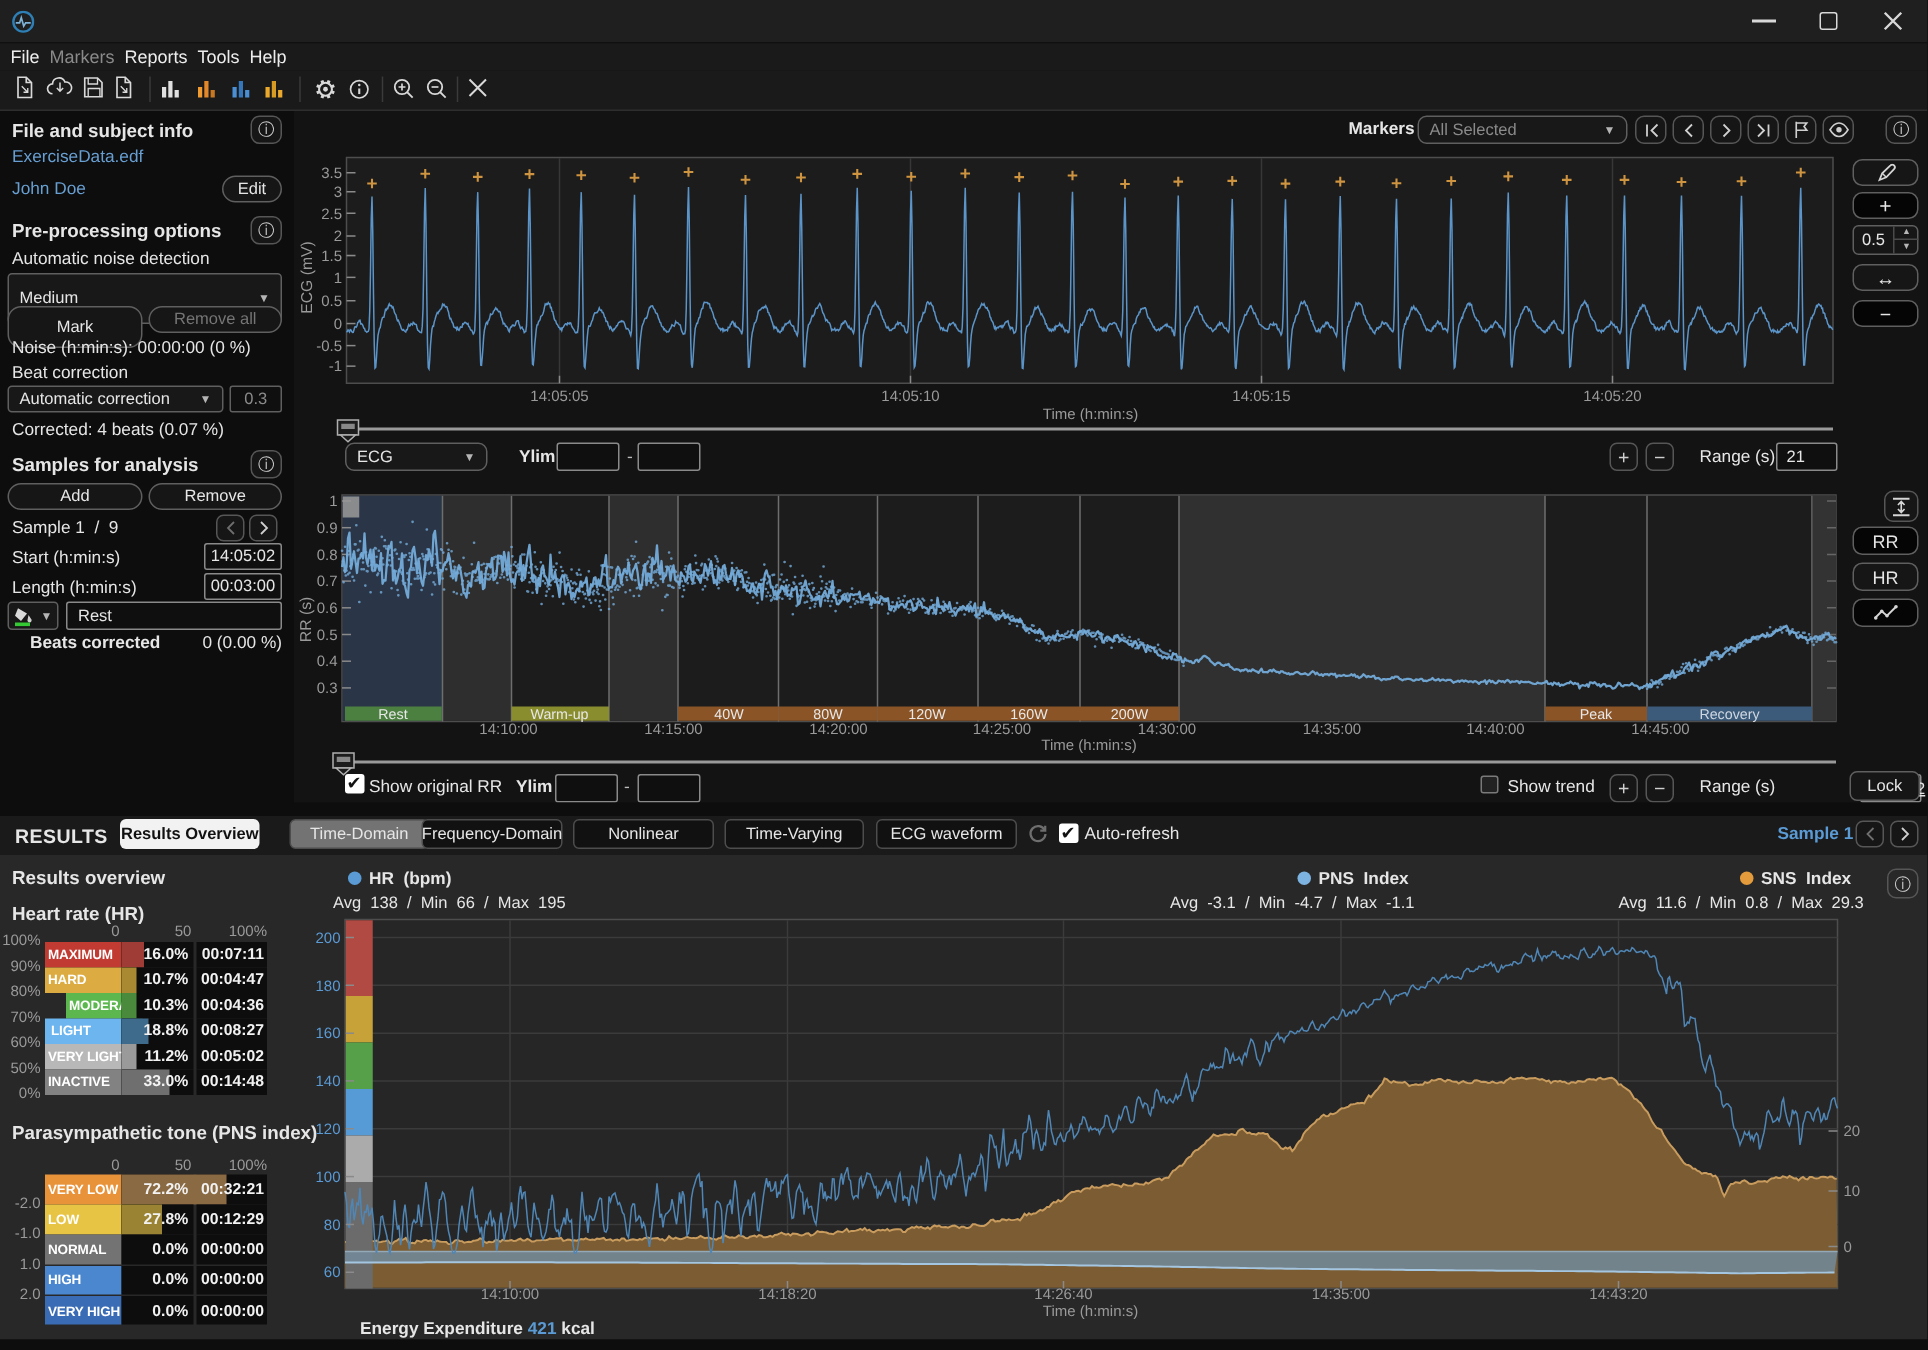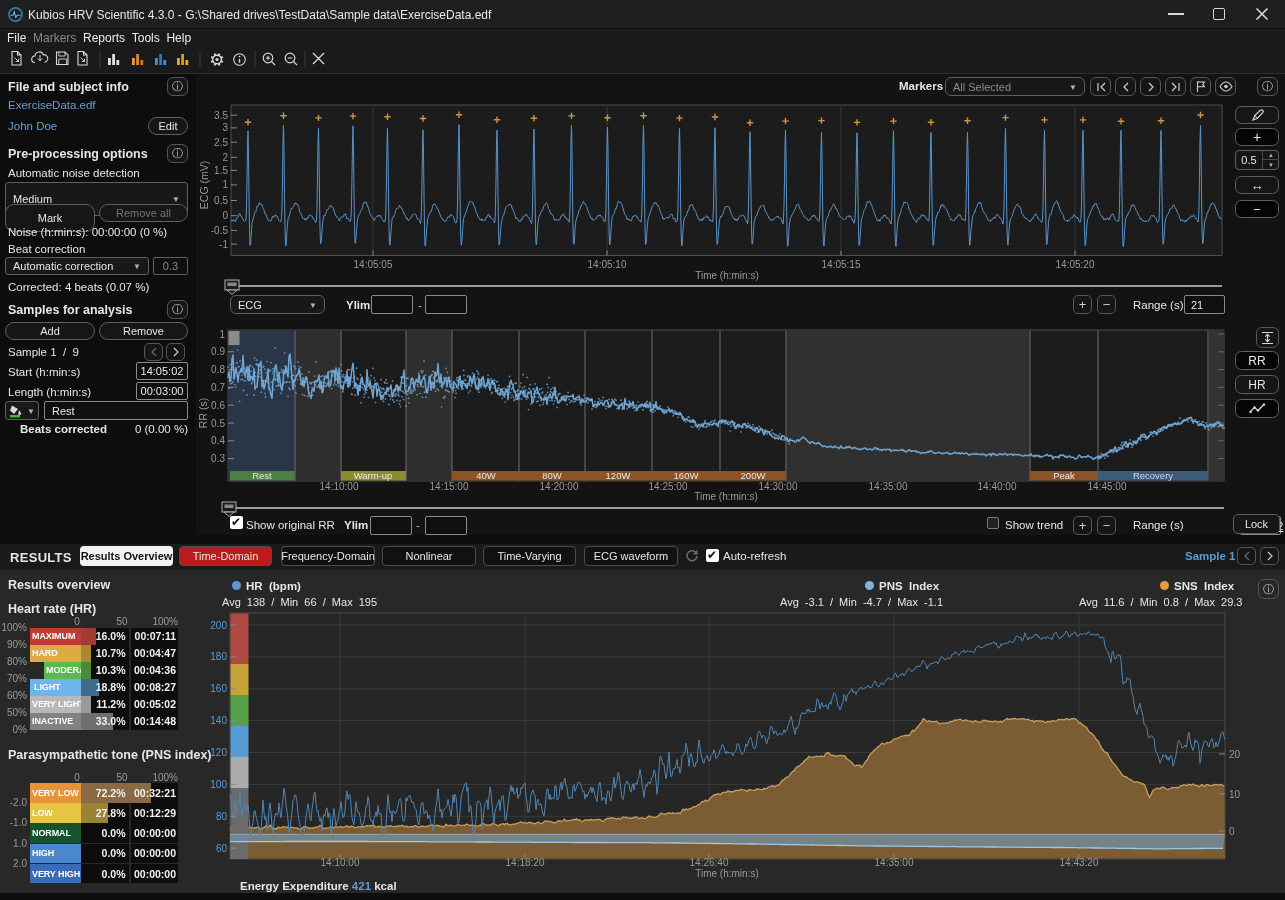--- a/index.html
+++ b/index.html
@@ -26,21 +26,20 @@
 </style>
 </head>
 <body>
 <div id="app">
 
 <div class="abs" style="left:0;top:0;width:1285px;height:29px;background:#1f1f1f;border-bottom:1px solid #101010;"></div>
 <svg class="abs" style="left:8px;top:7px;" width="15" height="15" viewBox="0 0 15 15">
   <circle cx="7.5" cy="7.5" r="6.6" fill="none" stroke="#2e7fb5" stroke-width="1.6"></circle>
   <path d="M2.5,8.2 h2.6 l1.1-3.4 1.6,5.6 1.3-2.2 h3.4" fill="none" stroke="#7fb3d8" stroke-width="1.1"></path>
 </svg>
-<div class="abs" style="left:28px;top:8px;font-size:12px;color:#e8e8e8;">Kubios HRV Scientific 4.3.0 - G:\Shared drives\TestData\Sample data\ExerciseData.edf</div>
 <div class="abs" style="left:1168px;top:13px;width:16px;height:2px;background:#d8d8d8;"></div>
 <div class="abs" style="left:1213px;top:8px;width:12px;height:12px;border:1.5px solid #d8d8d8;border-radius:2px;"></div>
 <svg class="abs" style="left:1255px;top:7px;" width="14" height="14" viewBox="0 0 14 14">
       <path d="M1.5,1.5 L12.5,12.5 M12.5,1.5 L1.5,12.5" stroke="#d8d8d8" stroke-width="1.6"></path>
     </svg>
 
 <div class="abs" style="left:0;top:29px;width:1285px;height:18px;background:#1a1a1a;"></div>
 <div class="abs" style="left:7px;top:31px;font-size:12px;color:#ededed;">File&nbsp;&nbsp;<span style="color:#8a8a8a;">Markers</span>&nbsp;&nbsp;Reports&nbsp;&nbsp;Tools&nbsp;&nbsp;Help</div>
 
 <div class="abs" style="left:0;top:47px;width:1285px;height:27px;background:#1a1a1a;border-bottom:1px solid #2e2e2e;"></div>
@@ -433,21 +432,21 @@
           <circle cx="15" cy="1.5" r="1.2"></circle>
         </g>
       </svg>
     </div>
 
 <div class="abs" style="left:196px;top:535px;width:1089px;height:9px;background:#0d0d0d;"></div>
 
 <div class="abs" style="left:0;top:544px;width:1285px;height:26px;background:#1a1a1a;"></div>
 <div class="lbl b" style="left:10px;top:550px;font-size:13px;letter-spacing:0.3px;">RESULTS</div>
 <div class="abs b" style="left:80px;top:546px;width:93px;height:20px;background:#f2f2f2;color:#111;font-size:11px;border-radius:4px;display:flex;align-items:center;justify-content:center;">Results Overview</div>
-<div class="btn" style="left:179px;top:546px;width:93px;height:20px;border-radius:4px;border-color:#4d4d4d;background:#b91c1c;">Time-Domain</div>
+<div class="btn" style="left:193px;top:546px;width:93px;height:20px;border-radius:4px;border-color:#4d4d4d;background:#737373;">Time-Domain</div>
 <div class="btn" style="left:281px;top:546px;width:94px;height:20px;border-radius:4px;border-color:#4d4d4d;background:#111;">Frequency-Domain</div>
 <div class="btn" style="left:382px;top:546px;width:94px;height:20px;border-radius:4px;border-color:#4d4d4d;background:#111;">Nonlinear</div>
 <div class="btn" style="left:483px;top:546px;width:93px;height:20px;border-radius:4px;border-color:#4d4d4d;background:#111;">Time-Varying</div>
 <div class="btn" style="left:584px;top:546px;width:94px;height:20px;border-radius:4px;border-color:#4d4d4d;background:#111;">ECG waveform</div>
 <svg class="abs" style="left:685px;top:549px;" width="14" height="14" viewBox="0 0 14 14">
       <path d="M11.5,4.5 A5,5 0 1 0 12,7" fill="none" stroke="#6e6e6e" stroke-width="1.5"></path>
       <path d="M11.8,1.5 v3.3 h-3.3" fill="none" stroke="#6e6e6e" stroke-width="1.5"></path>
     </svg>
 <div class="cb" style="left:706px;top:549px;"></div>
 <div class="lbl" style="left:723px;top:550px;">Auto-refresh</div>
@@ -538,21 +537,21 @@
 <div class="abs" style="left:130.5px;top:783.0px;width:47.5px;height:19.7px;background:#0d0d0d;"></div>
 <div class="abs" style="left:80.5px;top:783.0px;width:70.0px;height:19.7px;background:#8a6a42;"></div>
 <div class="abs" style="left:80.5px;top:783.0px;width:45px;height:19.7px;color:#f2f2f2;font-size:10.5px;font-weight:bold;display:flex;align-items:center;justify-content:flex-end;text-align:center;">72.2%</div>
 <div class="abs" style="left:130.5px;top:783.0px;width:45.5px;height:19.7px;color:#f2f2f2;font-size:10.5px;font-weight:bold;display:flex;align-items:center;justify-content:flex-end;">00:32:21</div>
 <div class="abs" style="left:30px;top:803.2px;width:50.5px;height:19.7px;background:#e8c444;color:#fff;font-size:9px;font-weight:bold;letter-spacing:-0.1px;display:flex;align-items:center;padding-left:2px;white-space:nowrap;overflow:visible;">LOW</div>
 <div class="abs" style="left:80.5px;top:803.2px;width:48px;height:19.7px;background:#0d0d0d;"></div>
 <div class="abs" style="left:130.5px;top:803.2px;width:47.5px;height:19.7px;background:#0d0d0d;"></div>
 <div class="abs" style="left:80.5px;top:803.2px;width:27.0px;height:19.7px;background:#9a8433;"></div>
 <div class="abs" style="left:80.5px;top:803.2px;width:45px;height:19.7px;color:#f2f2f2;font-size:10.5px;font-weight:bold;display:flex;align-items:center;justify-content:flex-end;">27.8%</div>
 <div class="abs" style="left:130.5px;top:803.2px;width:45.5px;height:19.7px;color:#f2f2f2;font-size:10.5px;font-weight:bold;display:flex;align-items:center;justify-content:flex-end;">00:12:29</div>
-<div class="abs" style="left:30px;top:823.4px;width:50.5px;height:19.7px;background:#14532d;color:#fff;font-size:9px;font-weight:bold;letter-spacing:-0.1px;display:flex;align-items:center;padding-left:2px;white-space:nowrap;overflow:visible;">NORMAL</div>
+<div class="abs" style="left:30px;top:823.4px;width:50.5px;height:19.7px;background:#737373;color:#fff;font-size:9px;font-weight:bold;letter-spacing:-0.1px;display:flex;align-items:center;padding-left:2px;white-space:nowrap;overflow:visible;">NORMAL</div>
 <div class="abs" style="left:80.5px;top:823.4px;width:48px;height:19.7px;background:#0d0d0d;"></div>
 <div class="abs" style="left:130.5px;top:823.4px;width:47.5px;height:19.7px;background:#0d0d0d;"></div>
 <div class="abs" style="left:80.5px;top:823.4px;width:45px;height:19.7px;color:#f2f2f2;font-size:10.5px;font-weight:bold;display:flex;align-items:center;justify-content:flex-end;">0.0%</div>
 <div class="abs" style="left:130.5px;top:823.4px;width:45.5px;height:19.7px;color:#f2f2f2;font-size:10.5px;font-weight:bold;display:flex;align-items:center;justify-content:flex-end;">00:00:00</div>
 <div class="abs" style="left:30px;top:843.6px;width:50.5px;height:19.7px;background:#4a87cf;color:#fff;font-size:9px;font-weight:bold;letter-spacing:-0.1px;display:flex;align-items:center;padding-left:2px;white-space:nowrap;overflow:visible;">HIGH</div>
 <div class="abs" style="left:80.5px;top:843.6px;width:48px;height:19.7px;background:#0d0d0d;"></div>
 <div class="abs" style="left:130.5px;top:843.6px;width:47.5px;height:19.7px;background:#0d0d0d;"></div>
 <div class="abs" style="left:80.5px;top:843.6px;width:45px;height:19.7px;color:#f2f2f2;font-size:10.5px;font-weight:bold;display:flex;align-items:center;justify-content:flex-end;">0.0%</div>
 <div class="abs" style="left:130.5px;top:843.6px;width:45.5px;height:19.7px;color:#f2f2f2;font-size:10.5px;font-weight:bold;display:flex;align-items:center;justify-content:flex-end;">00:00:00</div>
 <div class="abs" style="left:30px;top:863.8px;width:50.5px;height:19.7px;background:#3a6cb5;color:#fff;font-size:9px;font-weight:bold;letter-spacing:-0.1px;display:flex;align-items:center;padding-left:2px;white-space:nowrap;overflow:visible;">VERY HIGH</div>

